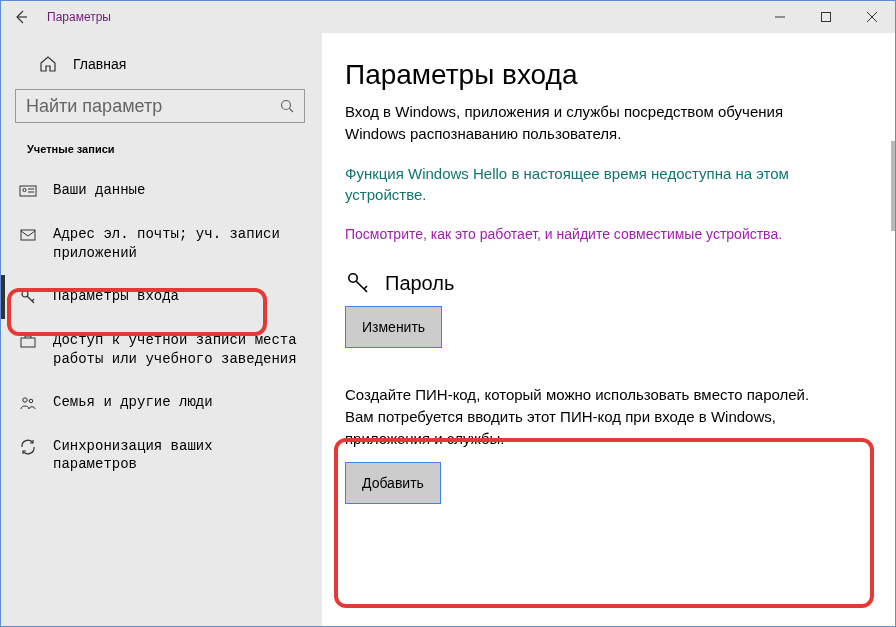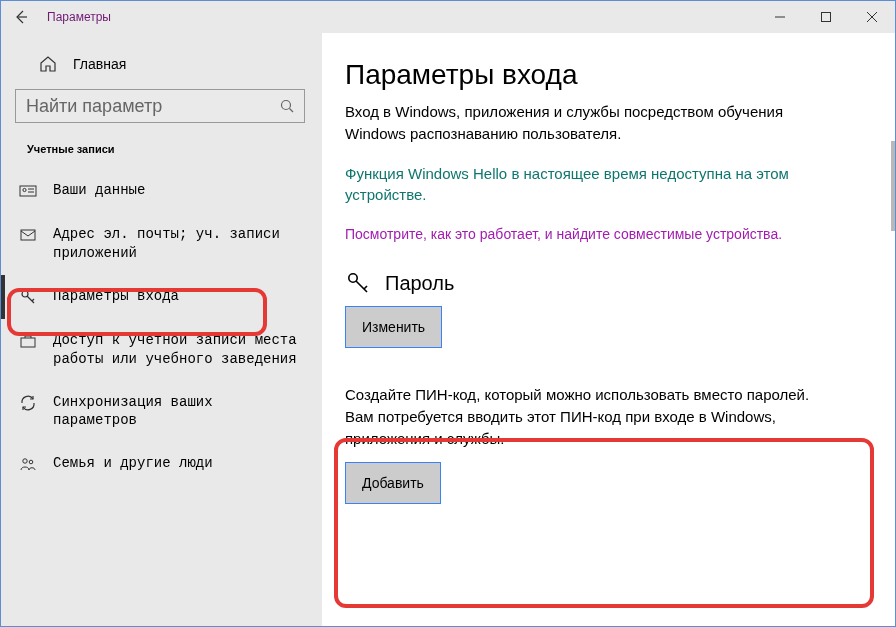--- a/index.html
+++ b/index.html
@@ -219,39 +219,39 @@
             <rect x="2" y="6" width="14" height="9" fill="none" stroke="currentColor" stroke-width="1"></rect>
             <path d="M6 6 L6 4 L12 4 L12 6" fill="none" stroke="currentColor" stroke-width="1"></path>
           </svg>
       </span>
       <span class="label">Доступ к учетной записи места работы или учебного заведения</span>
     </div>
 
     <div class="nav-item">
       <span class="icon">
         <svg width="18" height="18" viewBox="0 0 18 18">
+            <circle cx="6" cy="6" r="2.2" fill="none" stroke="currentColor" stroke-width="1"></circle>
+            <circle cx="12" cy="7" r="1.8" fill="none" stroke="currentColor" stroke-width="1"></circle>
+            <path d="M2 15 C2 11 10 11 10 15" fill="none" stroke="currentColor" stroke-width="1"></path>
+            <path d="M10 15 C10 12 16 12 16 15" fill="none" stroke="currentColor" stroke-width="1"></path>
+          </svg>
+      </span>
+      <span class="label">Семья и другие люди</span>
+    </div>
+
+    <div class="nav-item">
+      <span class="icon">
+        <svg width="18" height="18" viewBox="0 0 18 18">
             <path d="M3 9 A6 6 0 0 1 14 5" fill="none" stroke="currentColor" stroke-width="1.2"></path>
             <path d="M15 9 A6 6 0 0 1 4 13" fill="none" stroke="currentColor" stroke-width="1.2"></path>
             <path d="M14 2 L14 5 L11 5" fill="none" stroke="currentColor" stroke-width="1.2"></path>
             <path d="M4 16 L4 13 L7 13" fill="none" stroke="currentColor" stroke-width="1.2"></path>
           </svg>
       </span>
       <span class="label">Синхронизация ваших параметров</span>
-    </div>
-
-    <div class="nav-item">
-      <span class="icon">
-        <svg width="18" height="18" viewBox="0 0 18 18">
-            <circle cx="6" cy="6" r="2.2" fill="none" stroke="currentColor" stroke-width="1"></circle>
-            <circle cx="12" cy="7" r="1.8" fill="none" stroke="currentColor" stroke-width="1"></circle>
-            <path d="M2 15 C2 11 10 11 10 15" fill="none" stroke="currentColor" stroke-width="1"></path>
-            <path d="M10 15 C10 12 16 12 16 15" fill="none" stroke="currentColor" stroke-width="1"></path>
-          </svg>
-      </span>
-      <span class="label">Семья и другие люди</span>
     </div>
   </div>
 
   <div class="content">
     <div class="page-title">Параметры входа</div>
     <div class="body-text">Вход в Windows, приложения и службы посредством обучения Windows распознаванию пользователя.</div>
     <div class="info-text">Функция Windows Hello в настоящее время недоступна на этом устройстве.</div>
     <div class="link-text">Посмотрите, как это работает, и найдите совместимые устройства.</div>
 
     

